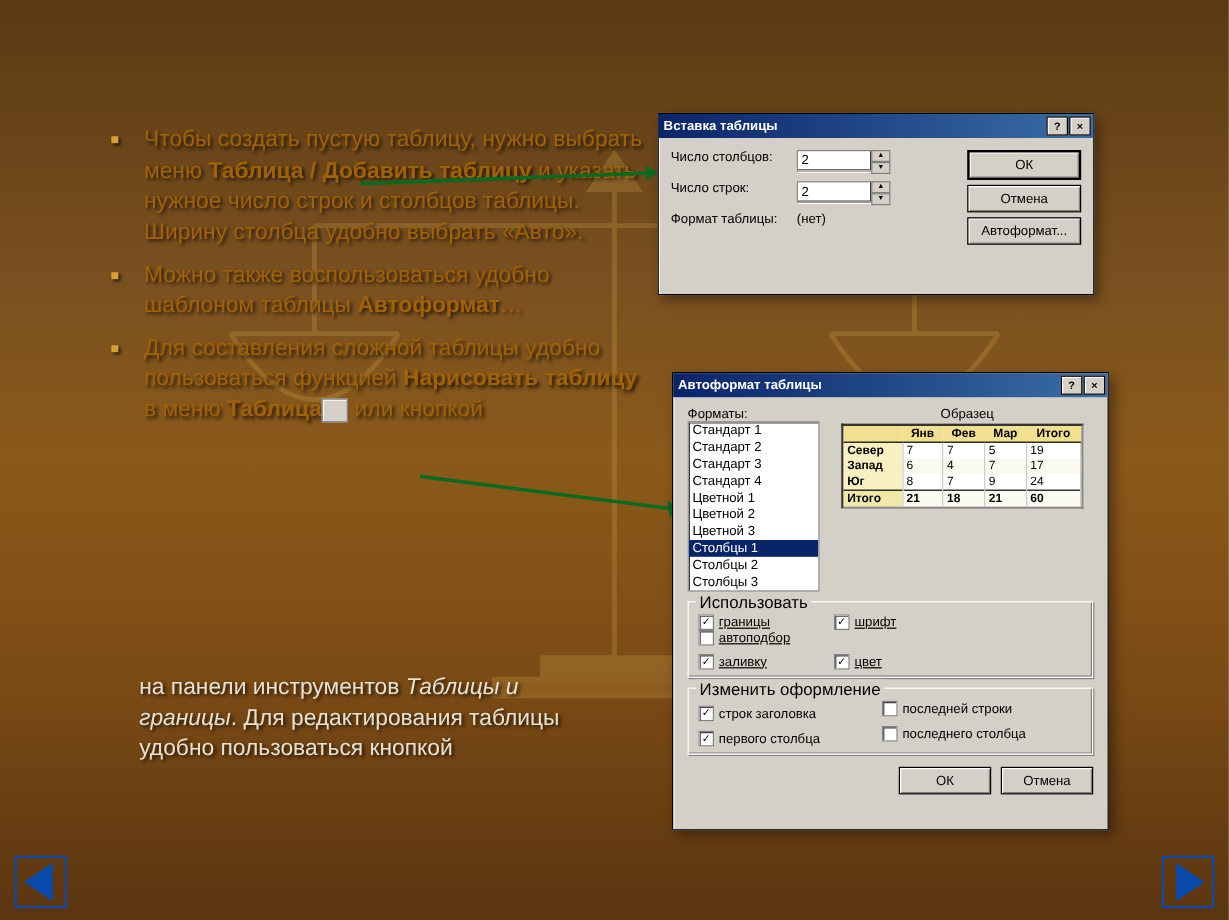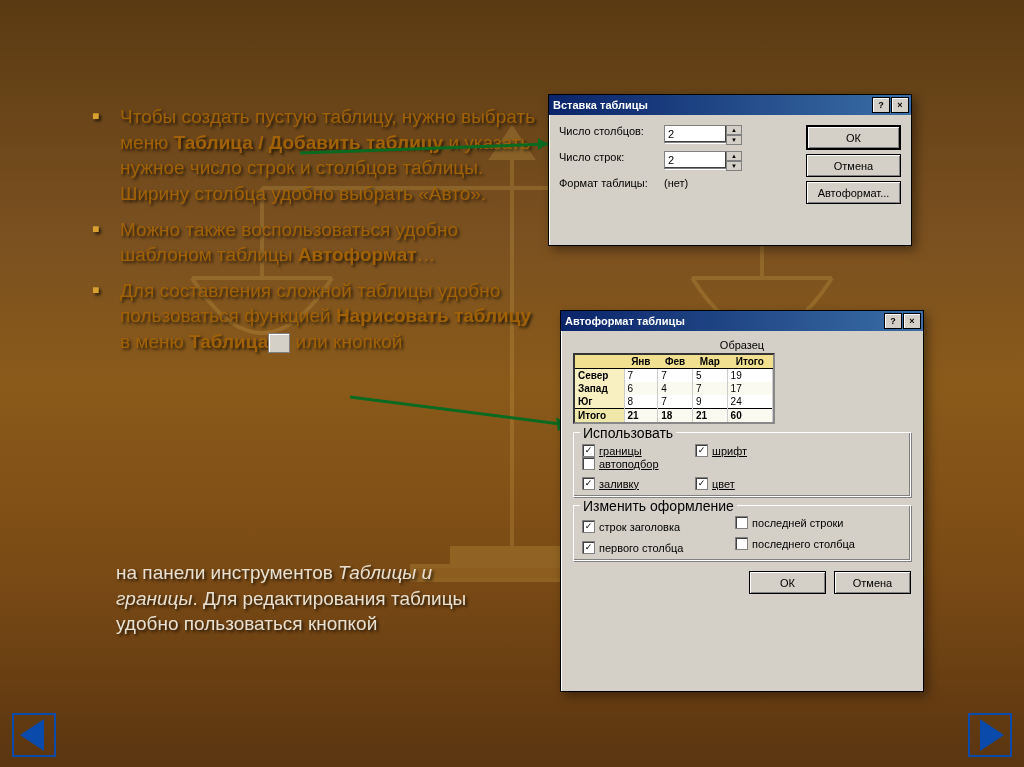--- a/index.html
+++ b/index.html
@@ -175,20 +175,35 @@
 <div class="win w2">
   <div class="titlebar">
     <span>Автоформат таблицы</span>
     <div class="titlebar-btns">
       <div class="tbtn">?</div>
       <div class="tbtn">×</div>
     </div>
   </div>
   <div class="body">
     <div class="formats-row">
+      <div>
+        <div>Форматы:</div>
+        <div class="list" id="fmtlist">
+            <div>Стандарт 1</div>
+            <div>Стандарт 2</div>
+            <div>Стандарт 3</div>
+            <div>Стандарт 4</div>
+            <div>Цветной 1</div>
+            <div>Цветной 2</div>
+            <div>Цветной 3</div>
+            <div class="sel">Столбцы 1</div>
+            <div>Столбцы 2</div>
+            <div>Столбцы 3</div>
+          </div>
+      </div>
       <div class="preview">
         <div style="text-align:center;">Образец</div>
         <div class="prevtable">
           <table id="ptable">
               <tbody>
                 <tr>
                   <th></th>
                   <th>Янв</th>
                   <th>Фев</th>
                   <th>Мар</th>

